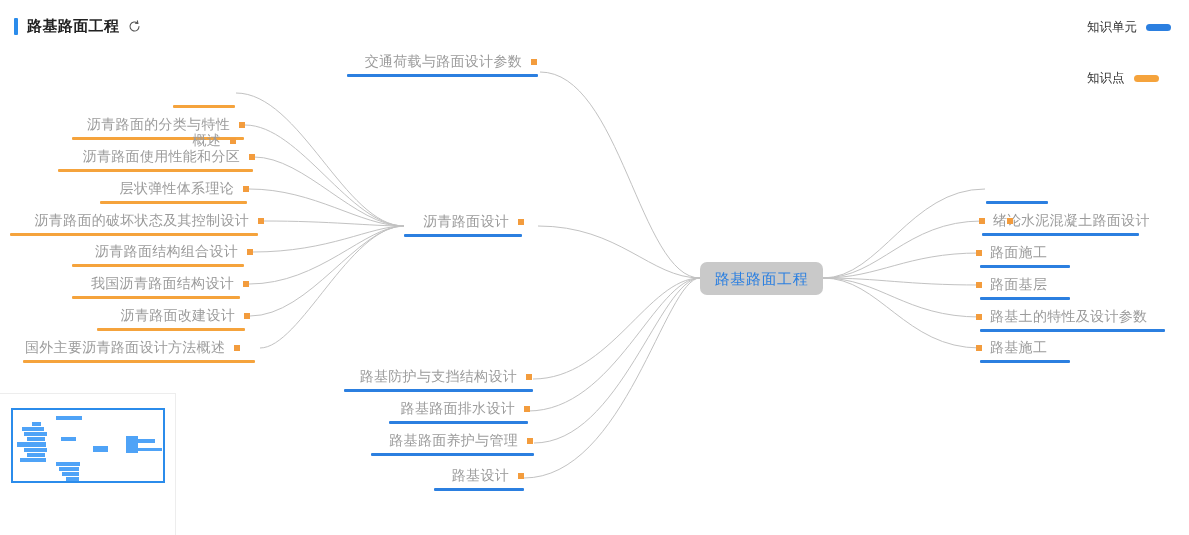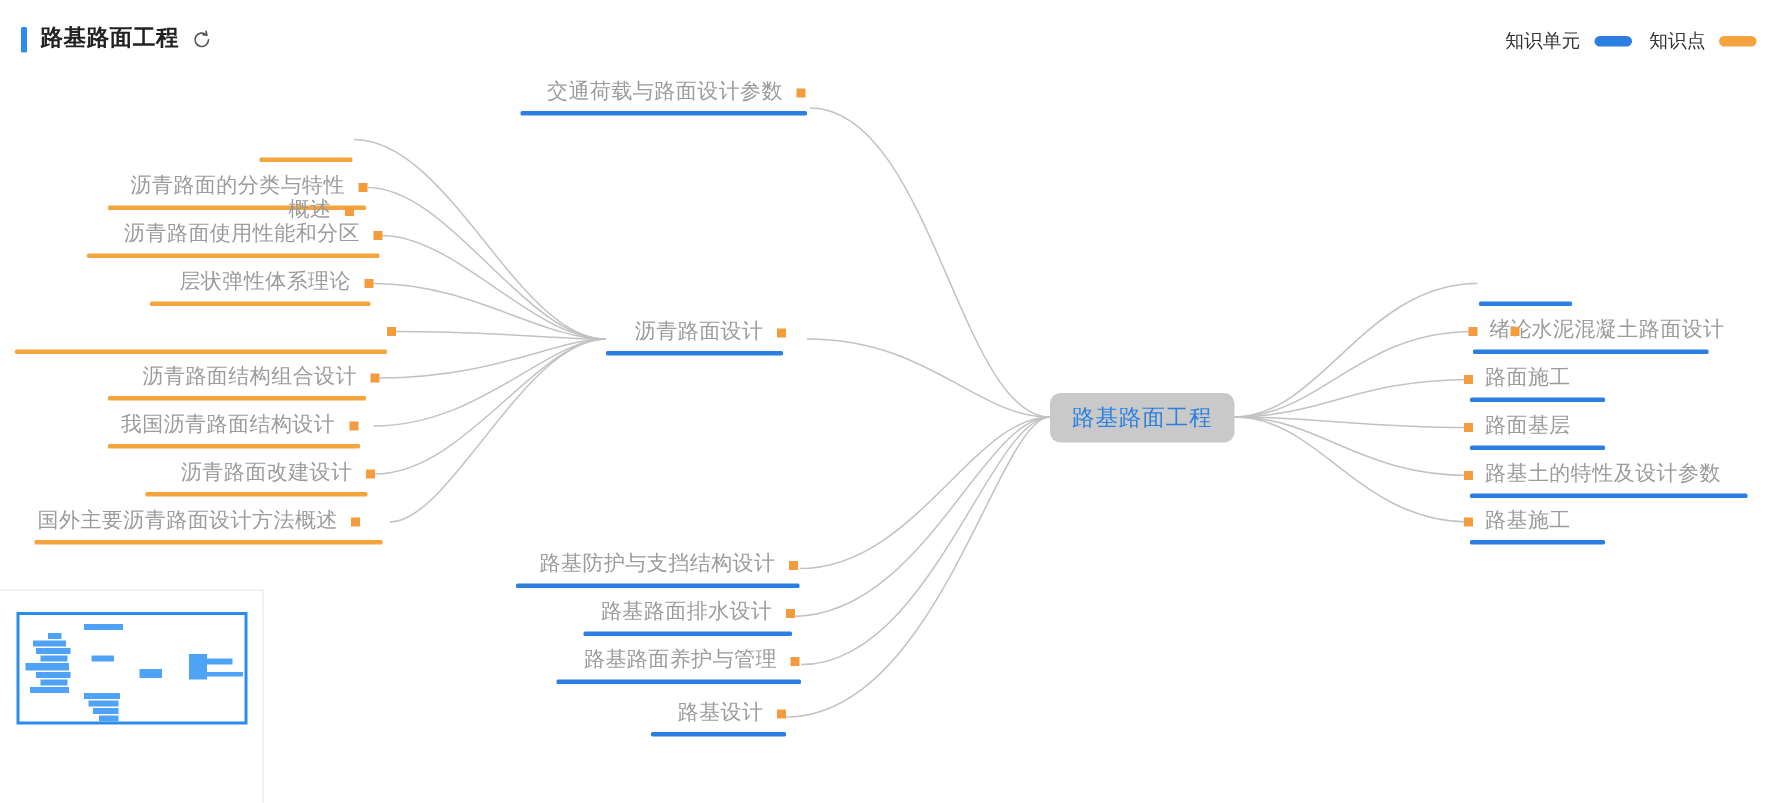--- a/index.html
+++ b/index.html
@@ -13,21 +13,21 @@
   .stage{position:absolute;left:0;top:0;width:1189px;height:535px;overflow:hidden;font-family:Liberation Serif, serif;}
 
   
   .header{position:absolute;left:0;top:0;width:1189px;height:56px;z-index:40;}
   .title-wrap{position:absolute;left:14px;top:18px;display:flex;align-items:center;gap:9px;}
   .title-bar{width:4px;height:17px;background:#2b8ceb;border-radius:1px;display:block;}
   .title-text{font-size:15px;color:#222;font-weight:bold;letter-spacing:.4px;line-height:17px;}
   .refresh-icon{display:inline-block;width:13px;height:13px;position:relative;}
   .refresh-icon svg{display:block;}
 
-  .legend{position:absolute;right:18px;top:20px;display:flex;align-items:flex-start;gap:12px;}
+  .legend{position:absolute;right:18px;top:20px;display:flex;align-items:flex-start;gap:37px;flex-direction:column;}
   .legend-item{display:flex;align-items:center;gap:9px;}
   .legend-label{font-size:12.5px;color:#333;line-height:14px;}
   .legend-swatch{width:25px;height:7px;border-radius:4px;display:block;}
 
   
   .links{position:absolute;left:0;top:0;width:1189px;height:535px;z-index:5;pointer-events:none;}
 
   
   .node{position:absolute;z-index:20;white-space:nowrap;display:flex;align-items:center;}
   .node .lbl{font-size:14px;color:#9b9b9b;line-height:18px;letter-spacing:.3px;}
@@ -146,31 +146,32 @@
   </div>
   <div class="underline u-orange" style="left:58px;top:169px;width:195px;"></div>
 
   <div class="node left-side" style="left:100px;top:179px;height:20px;width:149px;justify-content:flex-end;">
     <span class="lbl">层状弹性体系理论</span>
     <span class="bullet"></span>
   </div>
   <div class="underline u-orange" style="left:100px;top:201px;width:147px;"></div>
 
   <div class="node left-side" style="left:12px;top:211px;height:20px;width:252px;justify-content:flex-end;">
+    <span class="lbl">沥青路面的破坏状态及其控制设计</span>
     <span class="bullet"></span>
   </div>
   <div class="underline u-orange" style="left:10px;top:233px;width:248px;"></div>
 
   <div class="node left-side" style="left:60px;top:242px;height:20px;width:193px;justify-content:flex-end;">
     <span class="lbl">沥青路面结构组合设计</span>
     <span class="bullet"></span>
   </div>
   <div class="underline u-orange" style="left:72px;top:264px;width:172px;"></div>
 
-  <div class="node left-side" style="left:70px;top:274px;height:20px;width:179px;justify-content:center;">
+  <div class="node left-side" style="left:70px;top:274px;height:20px;width:179px;justify-content:flex-end;">
     <span class="lbl">我国沥青路面结构设计</span>
     <span class="bullet"></span>
   </div>
   <div class="underline u-orange" style="left:72px;top:296px;width:168px;"></div>
 
   <div class="node left-side" style="left:100px;top:306px;height:20px;width:150px;justify-content:flex-end;">
     <span class="lbl">沥青路面改建设计</span>
     <span class="bullet"></span>
   </div>
   <div class="underline u-orange" style="left:97px;top:328px;width:148px;"></div>

